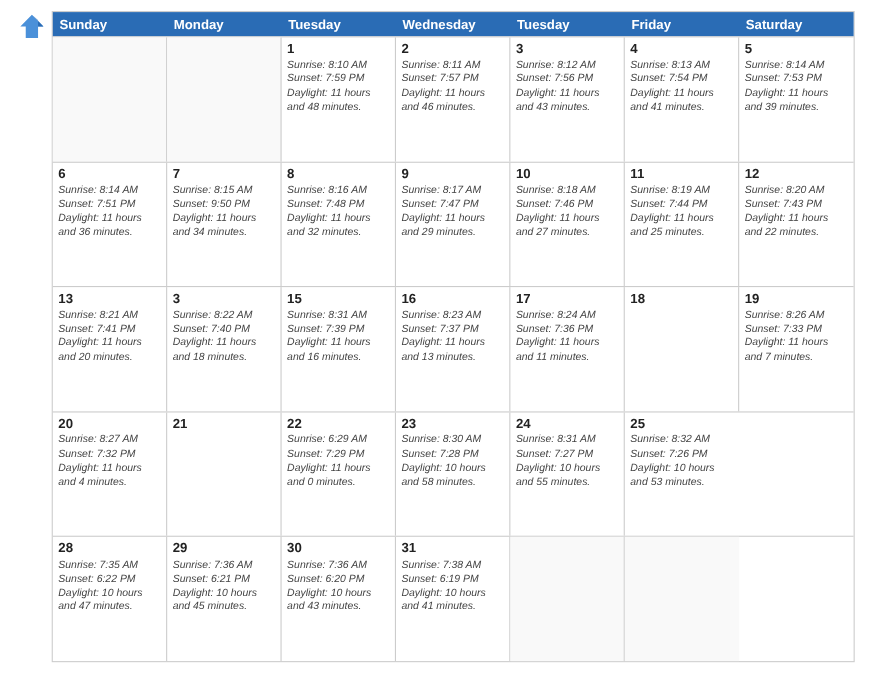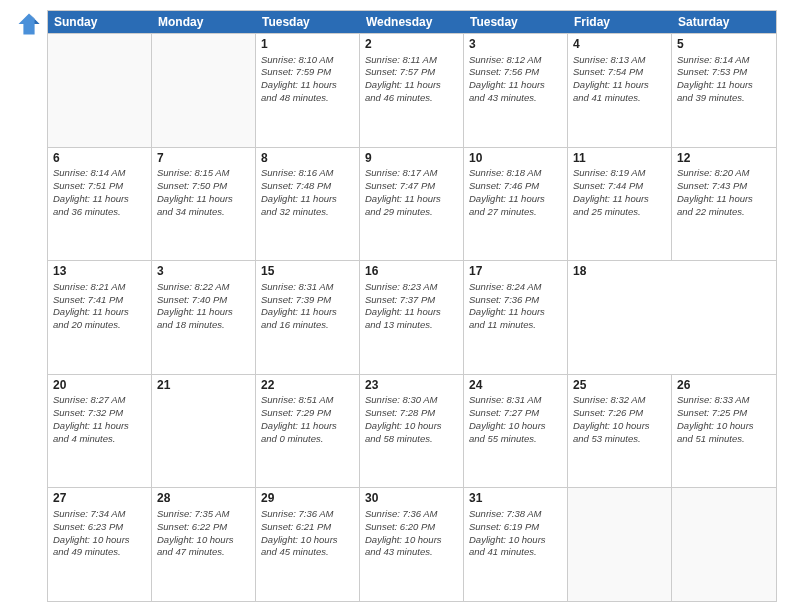--- a/index.html
+++ b/index.html
@@ -179,21 +179,21 @@
         <div class="cal-row">
           <div class="cal-cell">
             <span class="day-num">6</span>
             <div class="day-info">Sunrise: 8:14 AM
 Sunset: 7:51 PM
 Daylight: 11 hours and 36 minutes.</div>
           </div>
           <div class="cal-cell">
             <span class="day-num">7</span>
             <div class="day-info">Sunrise: 8:15 AM
-Sunset: 7:50 PM
+Sunset: 9:50 PM
 Daylight: 11 hours and 34 minutes.</div>
           </div>
           <div class="cal-cell">
             <span class="day-num">8</span>
             <div class="day-info">Sunrise: 8:16 AM
 Sunset: 7:48 PM
 Daylight: 11 hours and 32 minutes.</div>
           </div>
           <div class="cal-cell">
             <span class="day-num">9</span>
@@ -247,34 +247,40 @@
           </div>
           <div class="cal-cell">
             <span class="day-num">17</span>
             <div class="day-info">Sunrise: 8:24 AM
 Sunset: 7:36 PM
 Daylight: 11 hours and 11 minutes.</div>
           </div>
           <div class="cal-cell">
             <span class="day-num">18</span>
           </div>
+          <div class="cal-cell">
+            <span class="day-num">19</span>
+            <div class="day-info">Sunrise: 8:26 AM
+Sunset: 7:33 PM
+Daylight: 11 hours and 7 minutes.</div>
+          </div>
         </div>
         <div class="cal-row">
           <div class="cal-cell">
             <span class="day-num">20</span>
             <div class="day-info">Sunrise: 8:27 AM
 Sunset: 7:32 PM
 Daylight: 11 hours and 4 minutes.</div>
           </div>
           <div class="cal-cell">
             <span class="day-num">21</span>
           </div>
           <div class="cal-cell">
             <span class="day-num">22</span>
-            <div class="day-info">Sunrise: 8:51 AM
+            <div class="day-info">Sunrise: 6:29 AM
 Sunset: 7:29 PM
 Daylight: 11 hours and 0 minutes.</div>
           </div>
           <div class="cal-cell">
             <span class="day-num">23</span>
             <div class="day-info">Sunrise: 8:30 AM
 Sunset: 7:28 PM
 Daylight: 10 hours and 58 minutes.</div>
           </div>
           <div class="cal-cell">
@@ -282,34 +288,22 @@
             <div class="day-info">Sunrise: 8:31 AM
 Sunset: 7:27 PM
 Daylight: 10 hours and 55 minutes.</div>
           </div>
           <div class="cal-cell">
             <span class="day-num">25</span>
             <div class="day-info">Sunrise: 8:32 AM
 Sunset: 7:26 PM
 Daylight: 10 hours and 53 minutes.</div>
           </div>
-          <div class="cal-cell">
-            <span class="day-num">26</span>
-            <div class="day-info">Sunrise: 8:33 AM
-Sunset: 7:25 PM
-Daylight: 10 hours and 51 minutes.</div>
-          </div>
         </div>
         <div class="cal-row">
-          <div class="cal-cell">
-            <span class="day-num">27</span>
-            <div class="day-info">Sunrise: 7:34 AM
-Sunset: 6:23 PM
-Daylight: 10 hours and 49 minutes.</div>
-          </div>
           <div class="cal-cell">
             <span class="day-num">28</span>
             <div class="day-info">Sunrise: 7:35 AM
 Sunset: 6:22 PM
 Daylight: 10 hours and 47 minutes.</div>
           </div>
           <div class="cal-cell">
             <span class="day-num">29</span>
             <div class="day-info">Sunrise: 7:36 AM
 Sunset: 6:21 PM

